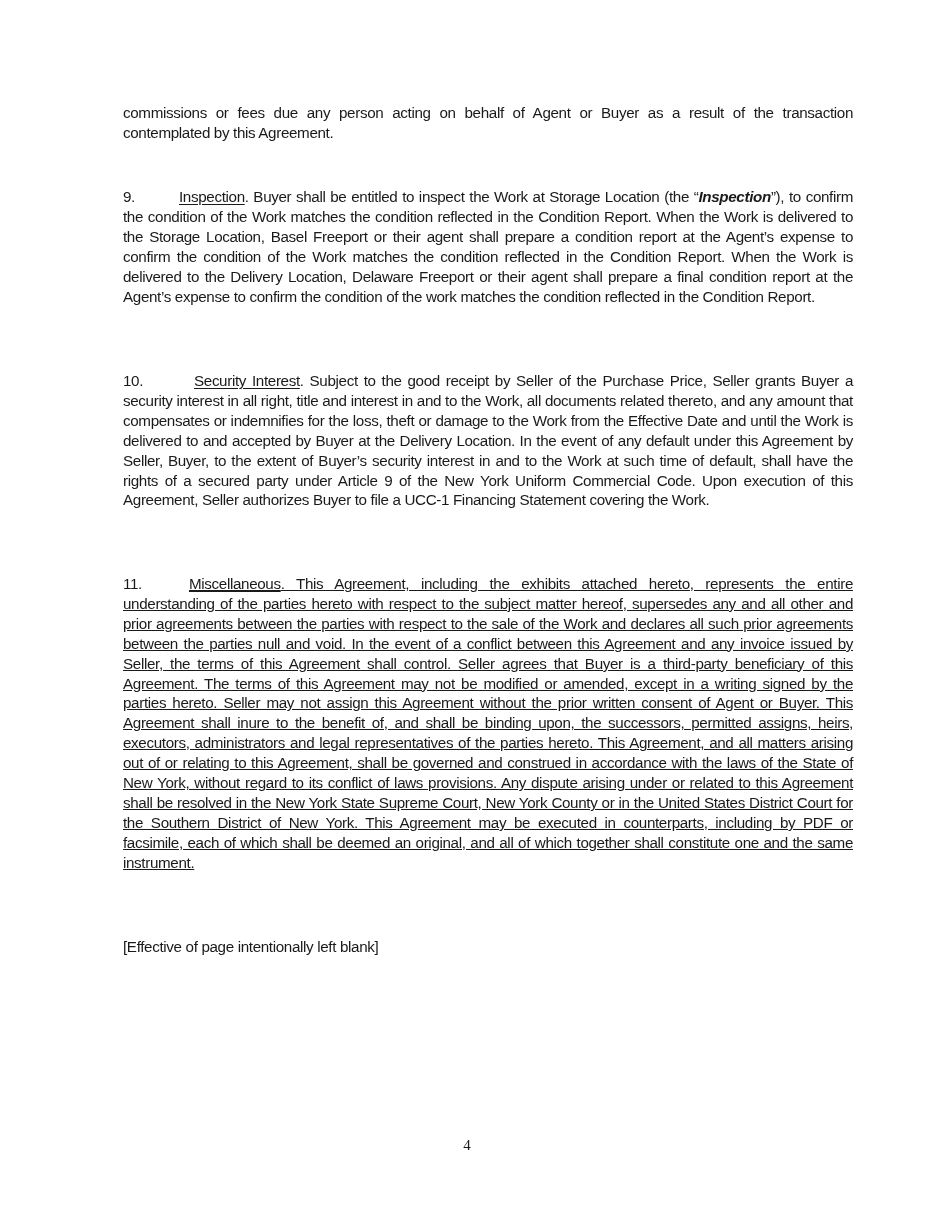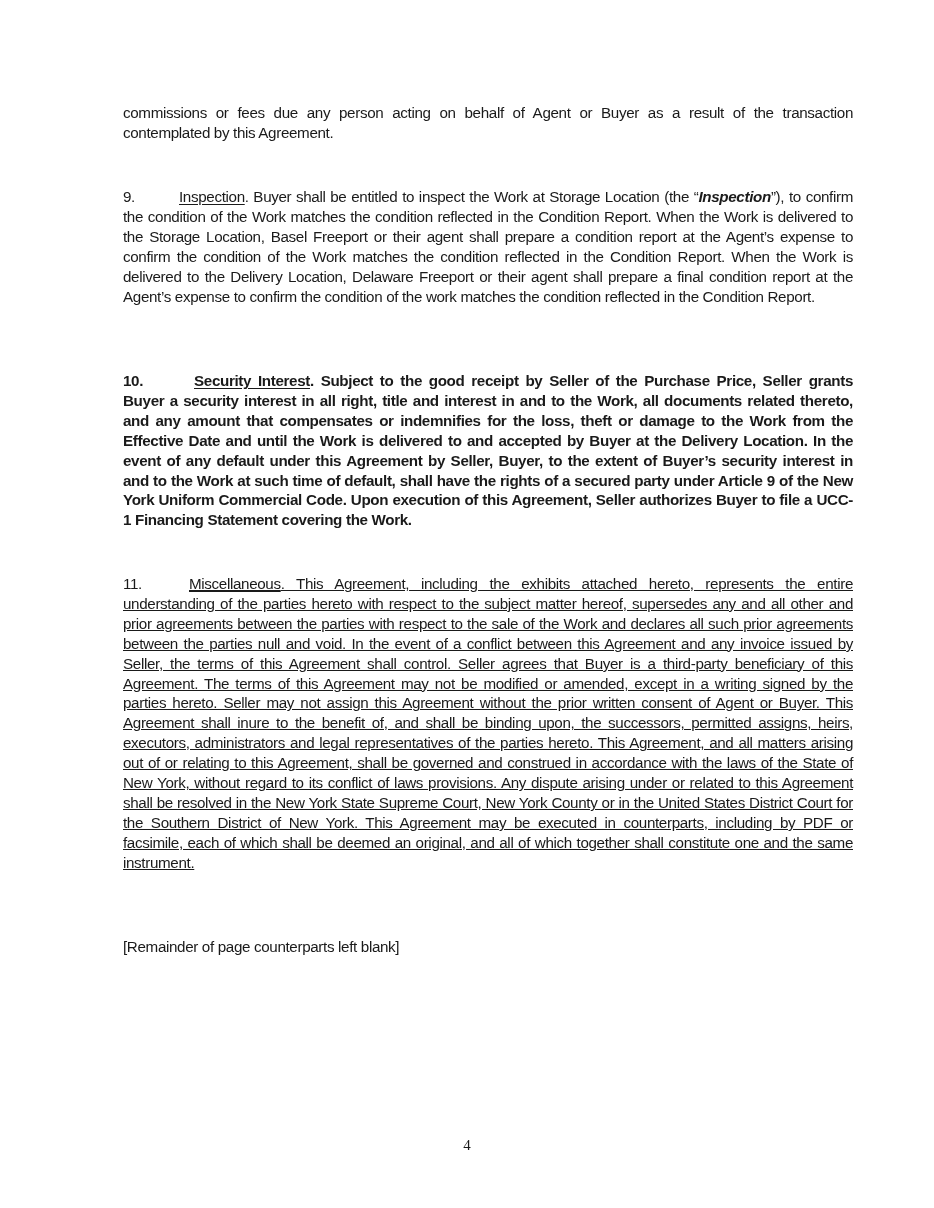--- a/index.html
+++ b/index.html
@@ -13,21 +13,21 @@
     letter-spacing: -0.35px;
   }
   .block { position: absolute; left: 90px; width: 730px; text-align: justify; margin-left: 33px; }
   .num { display: inline-block; width: 56px; }
   .num10 { display: inline-block; width: 71px; }
   .num11 { display: inline-block; width: 66px; }
   .u { text-decoration: underline; text-underline-offset: 2px; }
   .bi { font-weight: bold; font-style: italic; }
   #p-top { top: 103px; }
   #p9 { top: 187px; }
-  #p10 { top: 371px; font-weight: bold; }
+  #p10 { top: 371px; }
   #p11 { top: 574px; text-decoration: underline; }
   #p-blank { top: 937px; }
   .pagenum {
     position: absolute; left: 0; width: 934px; top: 1137px;
     text-align: center;
     font-family: "Liberation Serif", serif; font-size: 15px; color: #1a1a1a;
   }
 </style>
 </head>
 <body>
@@ -44,18 +44,18 @@
 
   <div id="p10" class="block text">
     <span class="num10">10.</span><span class="u">Security Interest</span><span>.  Subject to the good receipt by Seller of the Purchase Price, Seller grants Buyer a security interest in all right, title and interest in and to the Work, all documents related thereto, and any amount that compensates or indemnifies for the loss, theft or damage to the Work from the Effective Date and until the Work is delivered to and accepted by Buyer at the Delivery Location. In the event of any default under this Agreement by Seller, Buyer, to the extent of Buyer’s security interest in and to the Work at such time of default, shall have the rights of a secured party under Article 9 of the New York Uniform Commercial Code.  Upon execution of this Agreement, Seller authorizes Buyer to file a UCC-1 Financing Statement covering the Work.</span>
   </div>
 
   <div id="p11" class="block text">
     <span class="num11">11.</span><span class="u">Miscellaneous</span><span>. This Agreement, including the exhibits attached hereto, represents the entire understanding of the parties hereto with respect to the subject matter  hereof, supersedes any and all other and  prior agreements between the parties with respect to the sale of the Work and declares all such prior agreements between the parties null and  void. In the event of a conflict between this Agreement and any invoice issued by Seller, the terms of this Agreement shall control. Seller agrees that Buyer is a third-party beneficiary of this Agreement. The terms of this Agreement may not be modified or amended, except in a writing signed by the parties hereto. Seller may not assign this Agreement without the prior written consent of Agent or Buyer. This Agreement shall inure to the benefit of, and shall be binding upon, the successors, permitted assigns, heirs, executors, administrators and legal representatives of the parties hereto.  This Agreement, and all matters arising out of or relating to this Agreement, shall be governed and construed in accordance with the laws of the State of New York, without regard to its conflict of laws provisions. Any dispute arising under  or related to this Agreement shall be resolved in the New York State Supreme Court, New  York County  or  in  the  United  States District  Court  for  the  Southern District  of  New  York.  This Agreement may be executed in counterparts, including by PDF or facsimile, each of which shall be deemed an original, and all of which together shall constitute one and the same instrument.</span>
   </div>
 
   <div id="p-blank" class="block text">
-    <span>[Remainder of page counterparts left blank]</span>
+    <span>[Effective of page intentionally left blank]</span>
   </div>
 
   <div class="pagenum">4</div>
 
 </div>
 
 </body></html>

